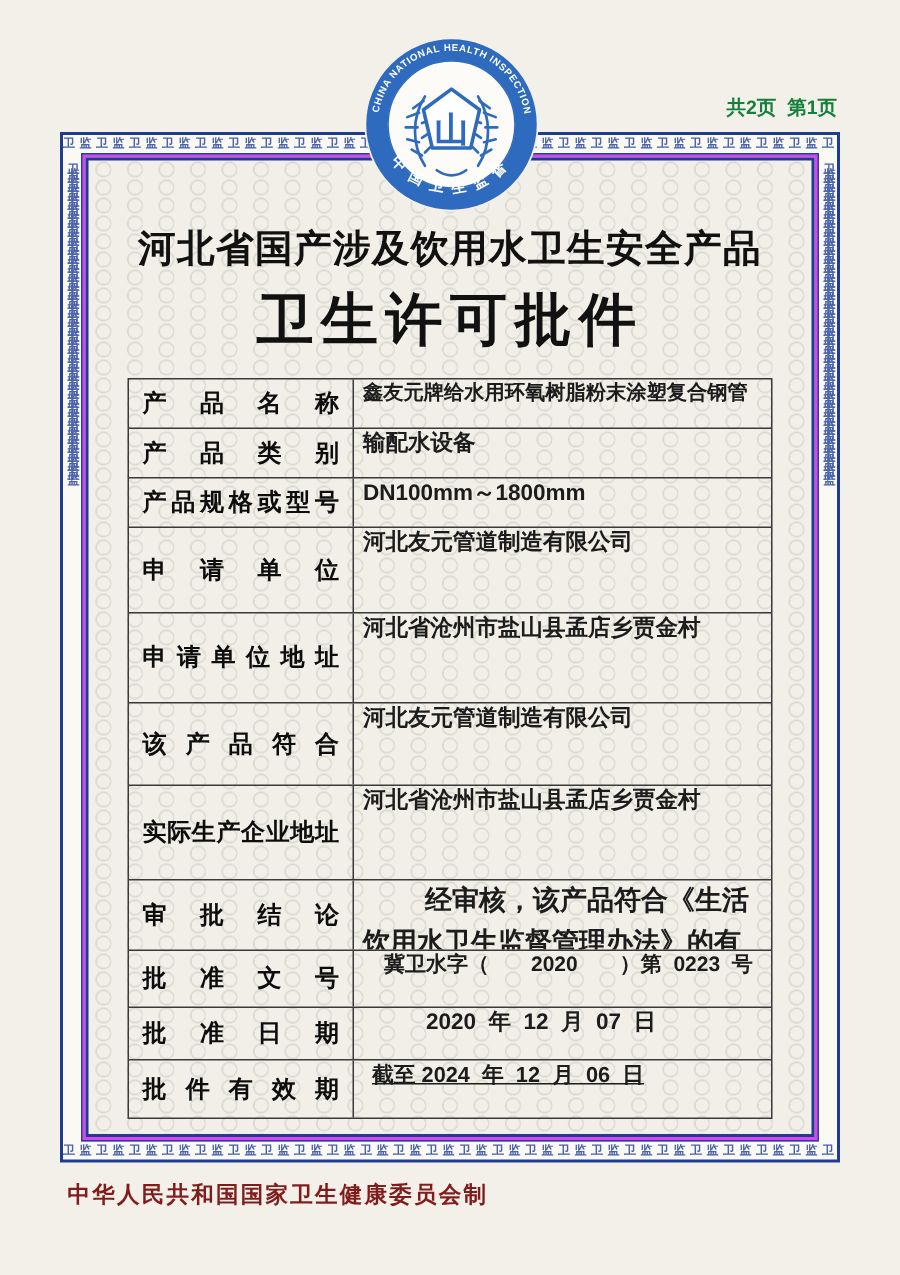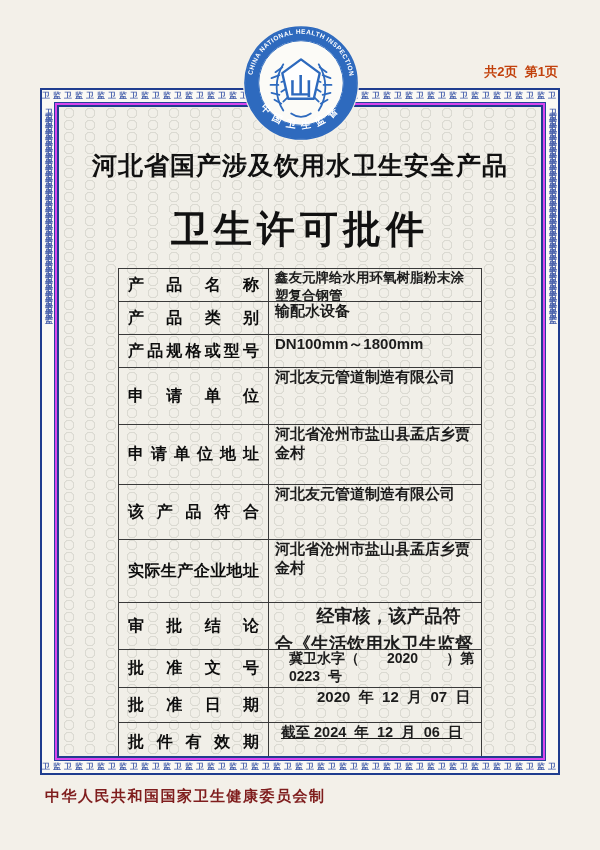--- a/index.html
+++ b/index.html
@@ -11,21 +11,21 @@
     color: #1a1a1a;
     overflow: hidden;
   }
 
   
   .page-info {
     position: absolute;
     top: 63px; right: 42px;
     font-size: 13px; font-weight: bold;
     white-space: pre;
-    color: #c2410c;
+    color: #15803d;
   }
 
   
   .frame {
     position: absolute;
     left: 40px; top: 88px;
     width: 520px; height: 687px;
     border: 2px solid #1f3d8f;
     background: #faf9f4;
   }
@@ -77,30 +77,30 @@
   }
 
   
   .subtitle {
     text-align: center;
     font-size: 25px; font-weight: bold;
     letter-spacing: 1px;
     color: #111;
   }
   .main-title {
-    margin-top: 22px;
+    margin-top: 6px;
     text-align: center;
     font-size: 38px; font-weight: bold;
     letter-spacing: 5px;
     color: #111;
   }
 
   
   .cert-table {
-    width: 364px;
+    width: 430px;
     margin: 13px auto 4px auto;
     border: 1px solid #3a3a3a;
     background: transparent;
   }
   .trow {
     display: flex;
     border-bottom: 1px solid #3a3a3a;
   }
   .trow:last-child { border-bottom: none; }
   .tl {

